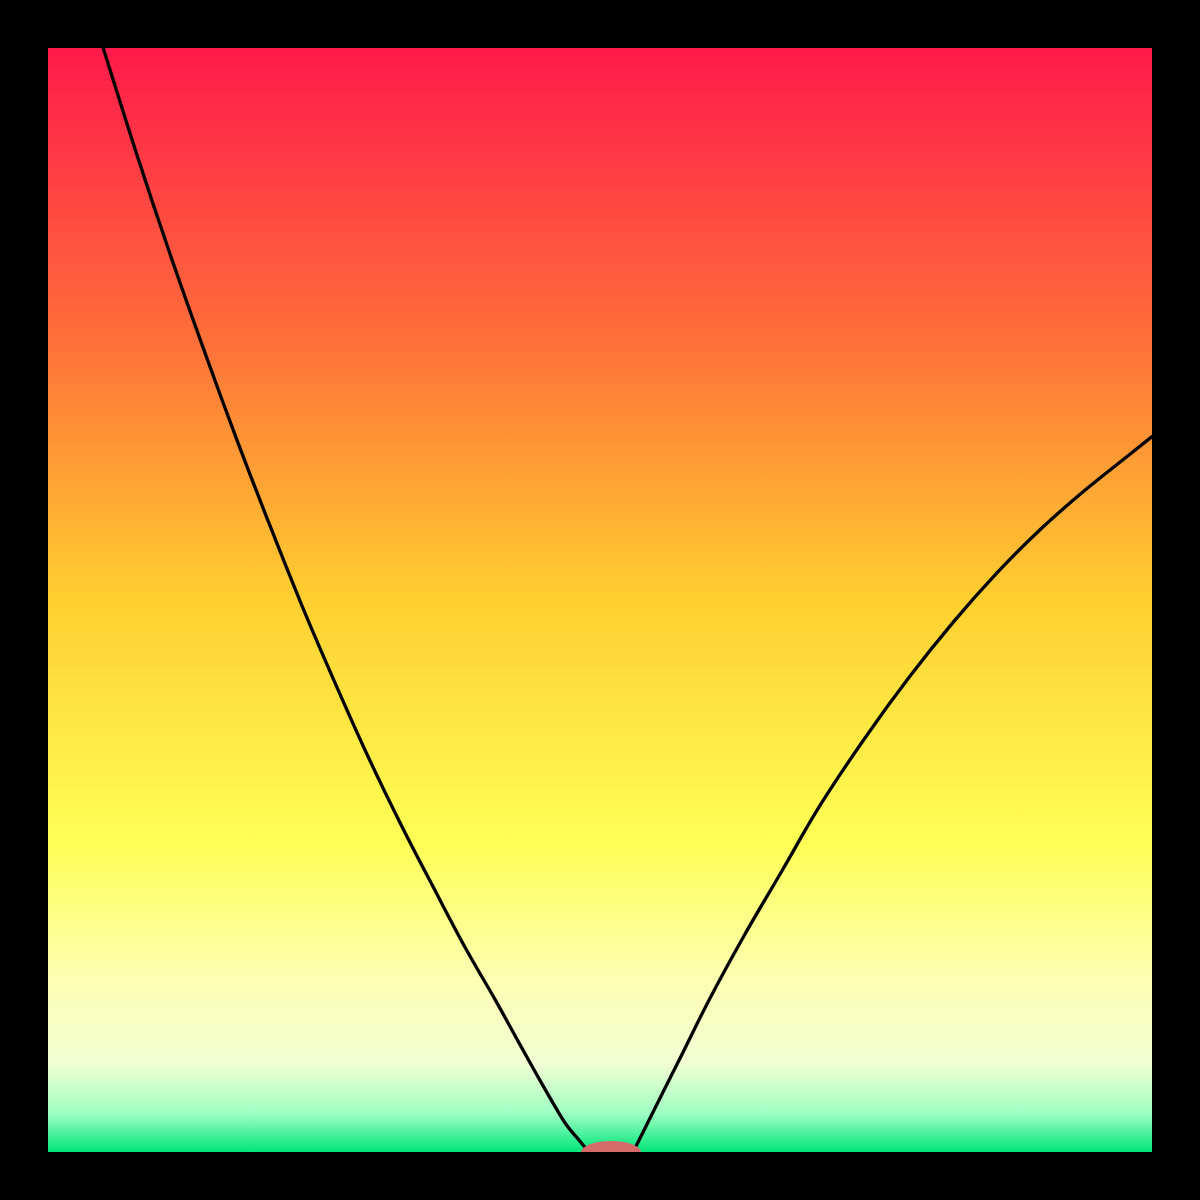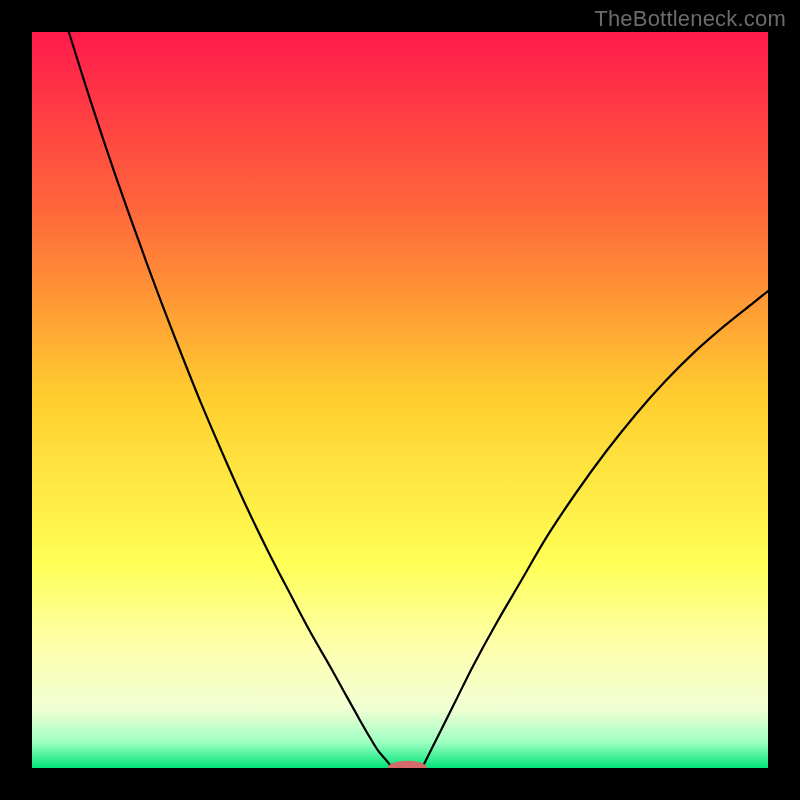--- a/index.html
+++ b/index.html
@@ -59,15 +59,14 @@
             <stop offset="100.00%" stop-color="#00e57a"></stop>
           </linearGradient>
       </defs>
       <rect id="bg-rect" x="0" y="0" width="736" height="736" fill="url(#bg-grad)"></rect>
       <path id="left-curve" fill="none" stroke-width="2.2" stroke-linecap="round" stroke-linejoin="round" d="M 36.80 0.00 C 40.77 12.59, 50.93 45.41, 58.88 69.92 C 66.83 94.43, 73.01 112.98, 80.96 136.16 C 88.91 159.34, 95.09 176.60, 103.04 198.72 C 110.99 220.84, 117.17 237.88, 125.12 259.07 C 133.07 280.27, 139.25 296.21, 147.20 316.48 C 155.15 336.75, 161.33 352.47, 169.28 371.68 C 177.23 390.89, 183.41 405.05, 191.36 423.20 C 199.31 441.35, 205.49 455.42, 213.44 472.51 C 221.39 489.60, 227.57 502.25, 235.52 518.14 C 243.47 534.04, 249.92 546.13, 257.60 560.83 C 265.28 575.54, 270.92 586.59, 278.21 599.84 C 285.49 613.09, 291.72 623.17, 298.08 634.43 C 304.44 645.69, 308.24 652.86, 313.54 662.40 C 318.84 671.94, 323.02 679.48, 327.52 687.42 C 332.02 695.37, 335.25 701.00, 338.56 706.56 C 341.87 712.12, 343.27 714.63, 345.92 718.34 C 348.57 722.05, 350.63 723.99, 353.28 727.17 C 355.93 730.35, 359.32 734.41, 360.64 736.00" stroke="#000000"></path>
       <path id="right-curve" fill="none" stroke-width="2.2" stroke-linecap="round" stroke-linejoin="round" d="M 390.08 736.00 C 391.40 733.35, 394.13 727.90, 397.44 721.28 C 400.75 714.66, 403.84 708.47, 408.48 699.20 C 413.12 689.93, 417.24 681.68, 423.20 669.76 C 429.16 657.84, 434.31 646.87, 441.60 632.96 C 448.89 619.05, 455.07 607.72, 463.68 592.48 C 472.29 577.24, 480.17 564.22, 489.44 548.32 C 498.71 532.42, 505.26 520.06, 515.20 504.16 C 525.14 488.26, 534.04 475.24, 544.64 460.00 C 555.24 444.76, 563.48 433.43, 574.08 419.52 C 584.68 405.61, 592.92 395.31, 603.52 382.72 C 614.12 370.13, 622.36 360.86, 632.96 349.60 C 643.56 338.34, 651.80 330.10, 662.40 320.16 C 673.00 310.22, 681.24 303.28, 691.84 294.40 C 702.44 285.52, 713.33 277.21, 721.28 270.85 C 729.23 264.49, 733.35 261.19, 736.00 259.07" stroke="#000000"></path>
       <ellipse id="marker" cx="375.36" cy="736.00" rx="19.87" ry="7.36" fill="#d46a6a"></ellipse>
     </svg>
   </div>
 
-  <div class="watermark">TheBottleneck.com</div>
 
 </div>
 
 </body></html>

